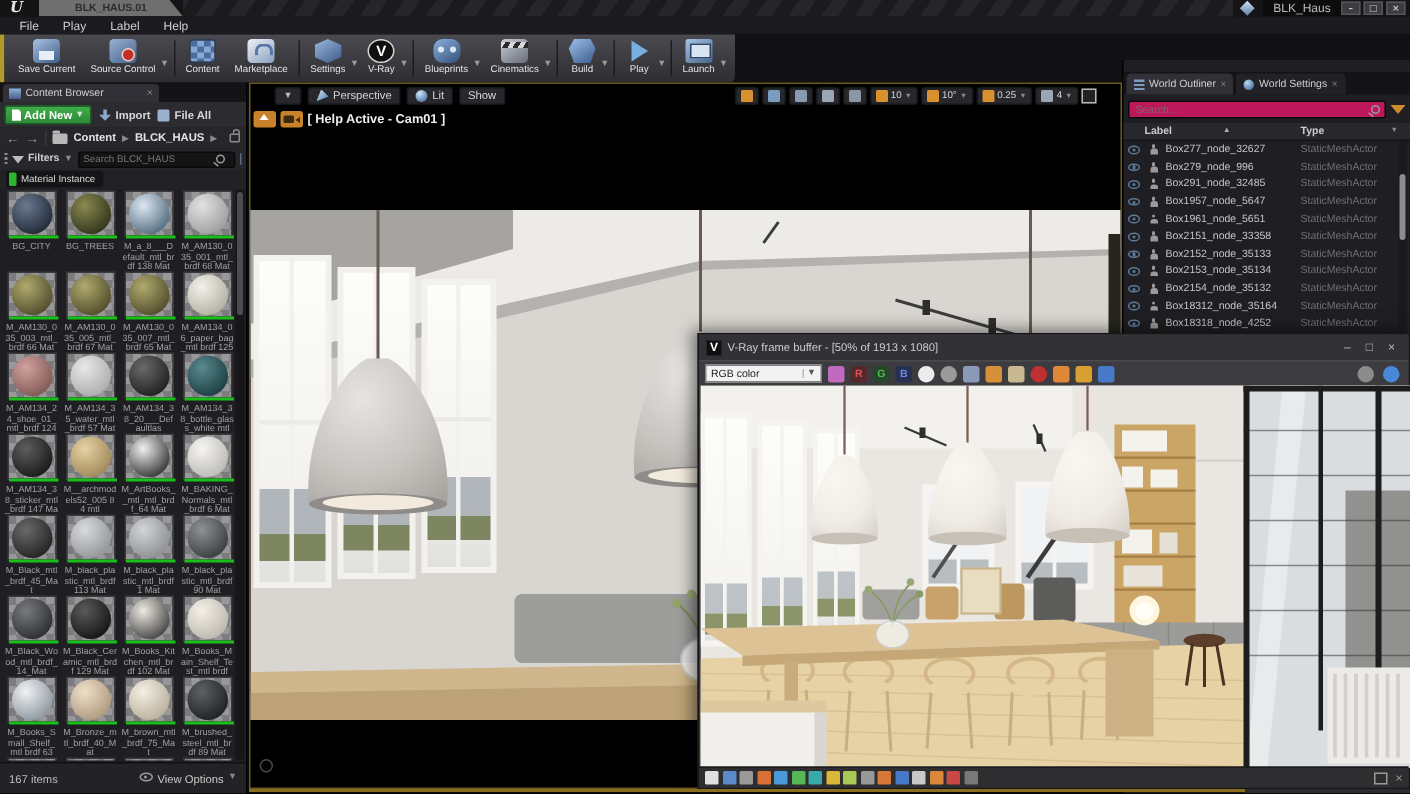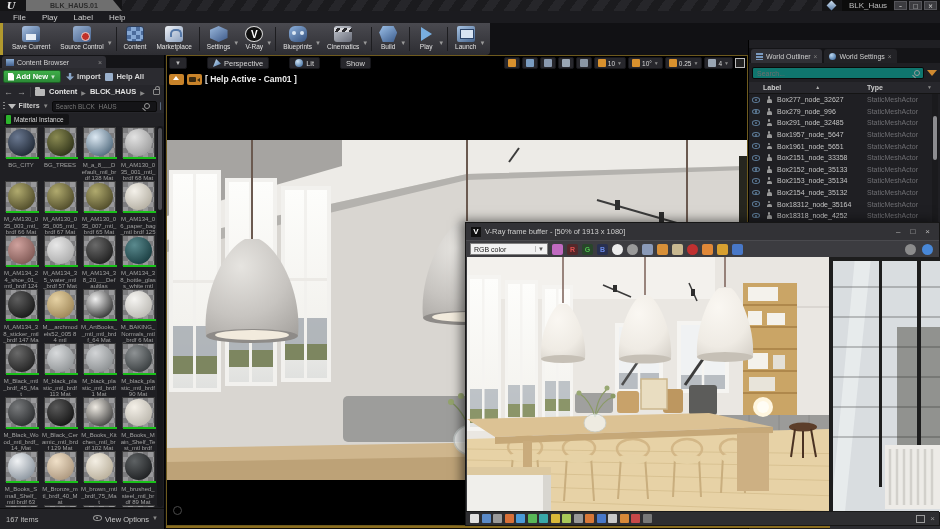--- a/index.html
+++ b/index.html
@@ -113,21 +113,21 @@
   .items-count{font-size:7.5px;color:#bdbdbd;}
   .viewopts{margin-left:auto;display:flex;gap:3px;}
   .eye-glyph{width:9px;height:6px;border:1px solid #9a9a9a;border-radius:50%;position:relative;}
   .eye-glyph::after{content:"";position:absolute;left:2.5px;top:1px;width:2px;height:2px;border-radius:50%;background:#9a9a9a;}
   .viewopts .txt{font-size:7.5px;color:#c8c8c8;}
   .viewopts .arr{font-size:6px;color:#8a8a8a;}
 
   
   .viewport{position:absolute;left:166px;top:55px;width:582px;height:471px;background:#000;
             border:1px solid #6e5a1e;z-index:1;}
-  .vp-toolbar{position:absolute;left:0;top:0;width:100%;height:15px;display:flex;align-items:flex-start;gap:20px;padding:1px 2px;}
+  .vp-toolbar{position:absolute;left:0;top:0;width:100%;height:15px;display:flex;align-items:center;gap:4px;padding:1px 16px;}
   .vp-btn{height:12px;background:rgba(42,42,48,.92);border:1px solid #16161a;border-radius:2px;
           display:flex;align-items:center;gap:3px;padding:0 5px;font-size:7.5px;color:#d6d6d6;}
   .vpi-axis{width:8px;height:8px;background:linear-gradient(135deg,#cfe2f2,#4a7ab0);clip-path:polygon(0 100%,40% 0,100% 60%);}
   .vpi-sphere{width:8px;height:8px;border-radius:50%;background:radial-gradient(circle at 35% 30%,#cfe4f4,#2c5c94);}
   .vp-right{margin-left:auto;display:flex;align-items:center;gap:2px;}
   .snapbox{height:12px;background:rgba(42,42,48,.92);border:1px solid #16161a;border-radius:2px;
            display:flex;align-items:center;gap:2px;padding:0 3px;}
   .snap-ic{width:8px;height:8px;border-radius:1px;}
   .snap-val{font-size:6.5px;color:#d8d8d8;}
   .snap-arr{font-size:5px;color:#8a8a8a;}
@@ -147,21 +147,21 @@
   .ol-tabstrip{position:absolute;left:0;top:8px;width:100%;height:15px;background:#141417;display:flex;align-items:flex-end;gap:2px;padding:0 2px;}
   .ol-tab{height:14px;border-radius:3px 3px 0 0;display:flex;align-items:center;gap:3px;padding:0 5px;}
   .ol-tab.sel{background:#303036;}
   .ol-tab.unsel{background:#222226;}
   .ol-tab .ic{width:7px;height:7px;}
   .ic-outliner{background:repeating-linear-gradient(#7a9ac0 0 1.5px,transparent 1.5px 3px);}
   .ic-globe{border-radius:50%;background:radial-gradient(circle at 35% 30%,#bcd8f0,#2c5c94);}
   .ol-tab .txt{font-size:7px;color:#cfcfcf;white-space:nowrap;}
   .ol-tab .x{font-size:6.5px;color:#828282;}
   .ol-searchrow{position:absolute;left:0;top:25px;width:100%;height:16px;display:flex;align-items:center;gap:3px;padding:0 3px;}
-  .ol-search{flex:1;height:12px;background:#0f766e;border:1px solid #0a0a0a;border-radius:2px;color:#cfcfcf;font-size:7px;padding:0 14px 0 4px;outline:none;}
+  .ol-search{flex:1;height:12px;background:#be185d;border:1px solid #0a0a0a;border-radius:2px;color:#cfcfcf;font-size:7px;padding:0 14px 0 4px;outline:none;}
   .ol-search::placeholder{color:#6e6e6e;}
   .ol-mag{position:absolute;right:20px;width:6px;height:6px;border:1px solid #9a9a9a;border-radius:50%;}
   .ol-mag::after{content:"";position:absolute;left:-3px;top:5px;width:4px;height:1px;background:#9a9a9a;transform:rotate(40deg);}
   .ol-funnel{width:0;height:0;border-left:5px solid transparent;border-right:5px solid transparent;border-top:6px solid #d08a30;}
   .ol-header{position:absolute;left:0;top:42px;width:100%;height:12px;background:#27272c;border-bottom:1px solid #141414;
              display:flex;align-items:center;font:bold 7px/11px "Liberation Sans",sans-serif;color:#cdcdcd;}
   .ol-header .label-col{padding-left:14px;}
   .ol-header .sort{margin-left:34px;font-size:5px;color:#b0b0b0;}
   .ol-header .type-col{position:absolute;left:118px;}
   .ol-header .type-arr{position:absolute;right:8px;font-size:5px;color:#8a8a8a;}
@@ -307,21 +307,21 @@
         <span class="doc"></span>
         <span class="txt">Add New</span>
         <span class="arr">▼</span>
       </div>
       <div class="cb-flatbtn">
         <span class="imp-icon"></span>
         <span class="txt">Import</span>
       </div>
       <div class="cb-flatbtn">
         <span class="saveall-icon"></span>
-        <span class="txt">Help All</span>
+        <span class="txt">File All</span>
       </div>
     </div>
     <div class="cb-navrow">
       <span class="nav-arrow">←</span>
       <span class="nav-arrow">→</span>
       <span class="nav-sep"></span>
       <span class="folder-icon"></span>
       <span class="crumb">Content</span>
       <span class="crumb-sep">▶</span>
       <span class="crumb">BLCK_HAUS</span>

